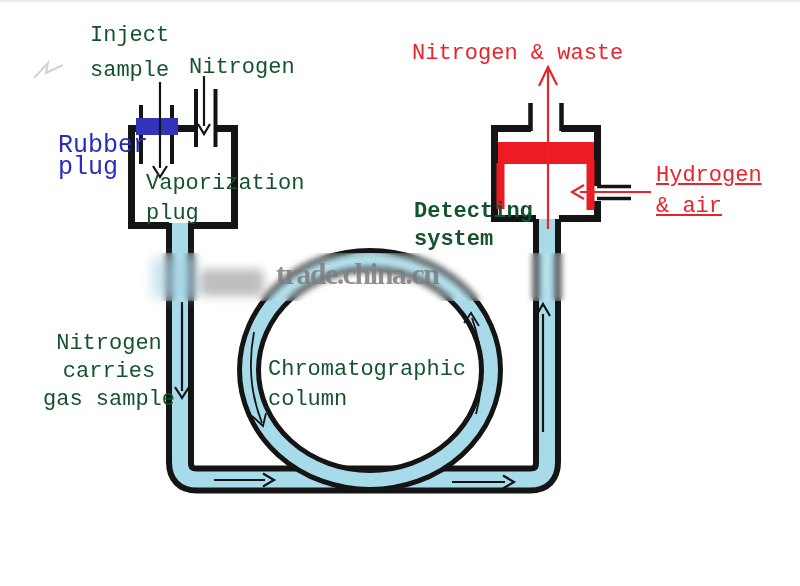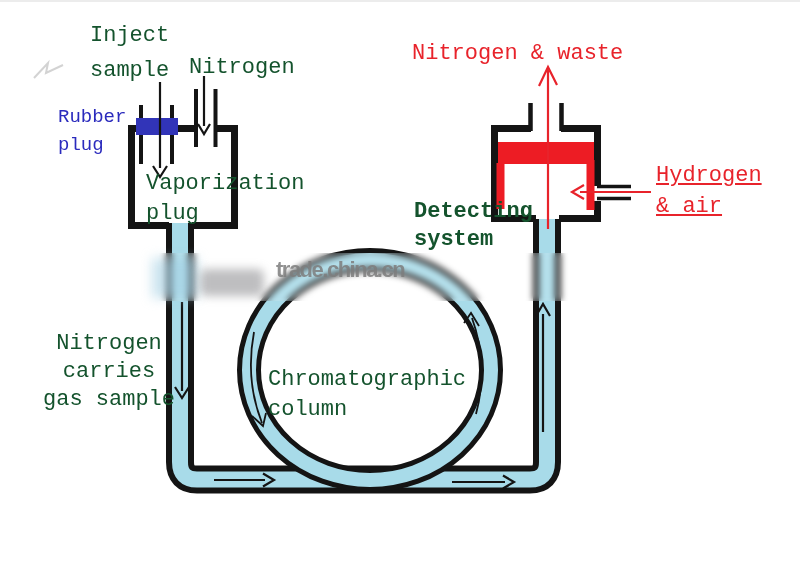--- a/index.html
+++ b/index.html
@@ -8,27 +8,27 @@
     --watermark-gray:#7d7d7d;
   }
   html,body{margin:0;padding:0;background:#fff;}
   .stage{position:relative;width:800px;height:586px;background:#ffffff;overflow:hidden;
          border-top:2px solid #ececec;
          font-family:"Liberation Mono","DejaVu Sans Mono",monospace;}
   .stage svg{position:absolute;left:0;top:0;}
   .label{position:absolute;font-size:22px;line-height:30px;color:#14532d;
          white-space:pre-line;letter-spacing:0;}
   .label.red{color:var(--label-red);}
-  .label.blue{color:var(--label-blue);font-size:19px;line-height:28px;}
+  .label.blue{color:var(--label-blue);font-size:25px;line-height:22px;margin-top:32px;}
   #lbl-inject{left:90px;top:16px;line-height:35px;}
   #lbl-nitrogen-in{left:189px;top:51px;}
   #lbl-rubber{left:58px;top:101px;}
   #lbl-vapor{left:146px;top:167px;}
   #lbl-carries{left:38px;top:328px;width:142px;text-align:center;line-height:28px;}
-  #lbl-column{left:268px;top:363px;}
+  #lbl-column{left:268px;top:353px;}
   #lbl-fid{left:364px;top:137px;}
   #lbl-detect{left:414px;top:196px;line-height:28px;font-weight:bold;}
   #lbl-waste{left:412px;top:37px;}
   #lbl-hydrogen{left:656px;top:158px;line-height:31px;text-decoration:underline;}
   .tube-outer{fill:none;stroke:var(--outline);stroke-width:28px;}
   .tube-inner{fill:none;stroke:var(--tube-fill);stroke-width:16px;}
   .ring-outer{fill:none;stroke:var(--outline);stroke-width:24px;}
   .ring-inner{fill:none;stroke:var(--tube-fill);stroke-width:14px;}
   .box-edge{fill:none;stroke:var(--outline);stroke-width:7px;}
   .port{fill:none;stroke:var(--outline);stroke-width:4px;}
@@ -40,22 +40,22 @@
   .red-fill{fill:var(--sensor-red);}
   .faint{fill:none;stroke:#cbcbcb;stroke-width:2px;opacity:.85;}
   .blur-band{position:absolute;left:148px;top:251px;width:424px;height:48px;
              backdrop-filter:blur(3px);-webkit-backdrop-filter:blur(3px);
              background:rgba(252,252,252,0.15);}
   .smudge-a{position:absolute;left:200px;top:267px;width:64px;height:27px;
             background:rgba(125,125,130,0.5);filter:blur(5px);border-radius:6px;}
   .smudge-b{position:absolute;left:152px;top:256px;width:46px;height:40px;
             background:rgba(160,205,225,0.55);filter:blur(6px);}
   #watermark{position:absolute;left:276px;top:255px;
-             font-family:Liberation Sans, sans-serif;
-             font-weight:bold;font-size:22px;letter-spacing:-1.5px;
+             font-family:Liberation Serif, serif;
+             font-weight:bold;font-size:30px;letter-spacing:-1.5px;
              color:var(--watermark-gray);opacity:.85;white-space:nowrap;}
 </style>
 </head>
 <body>
 
 <div class="stage">
 
   <svg width="800" height="586" viewBox="0 0 800 586">
 
     <path class="faint" d="M34,76 L48,61 L46,71 L63,63"></path>

